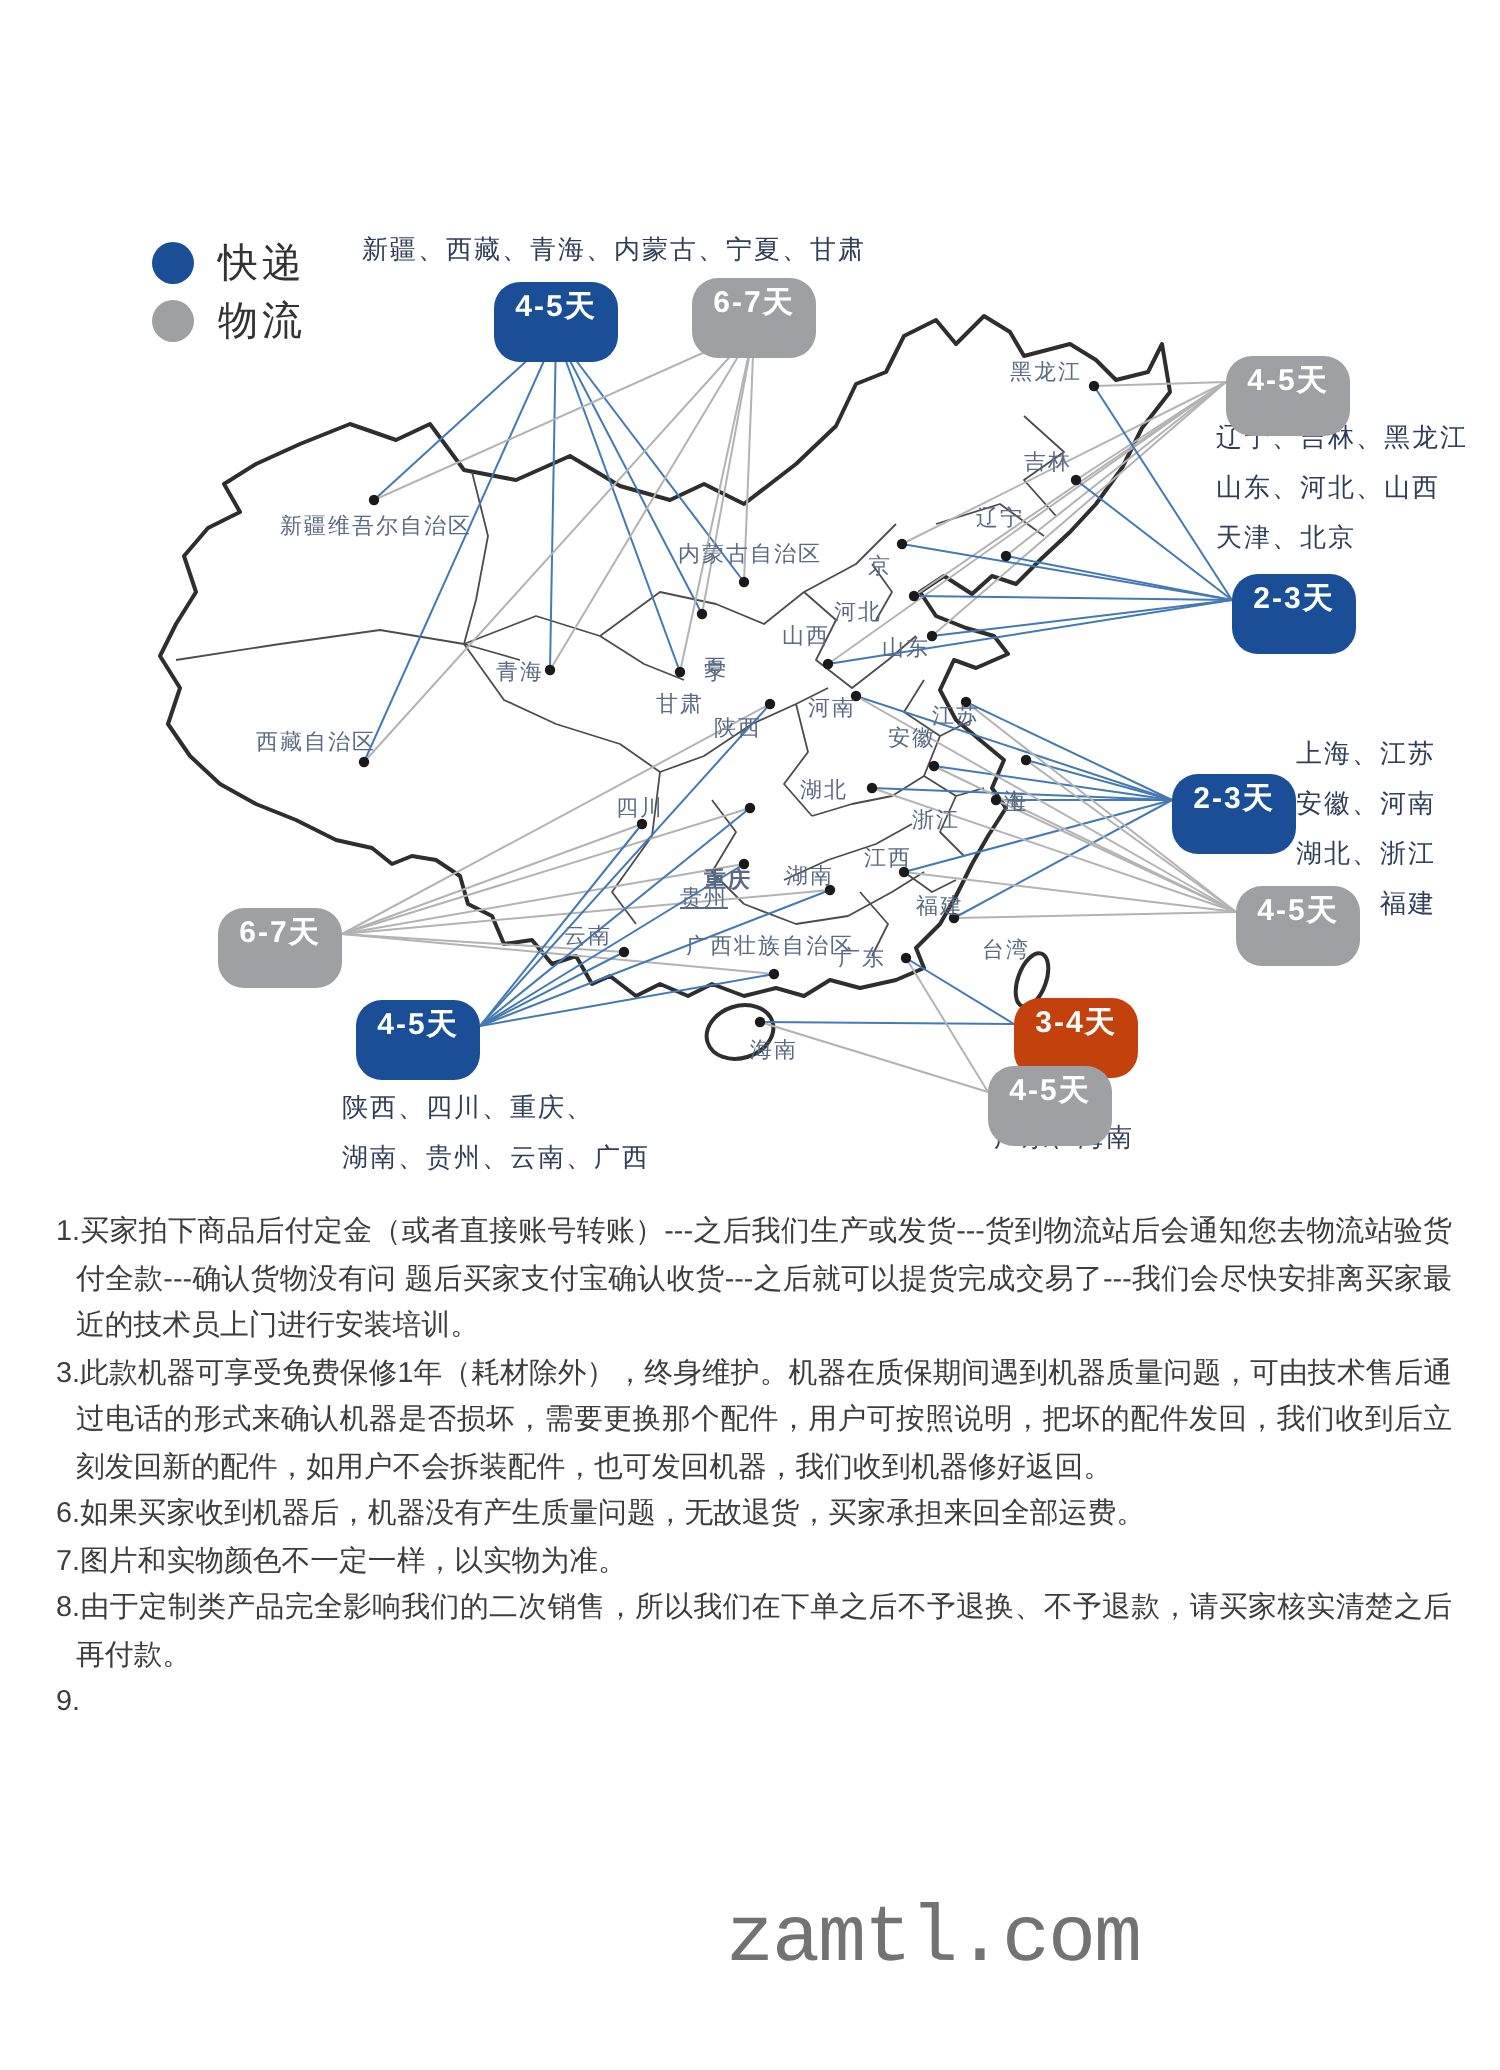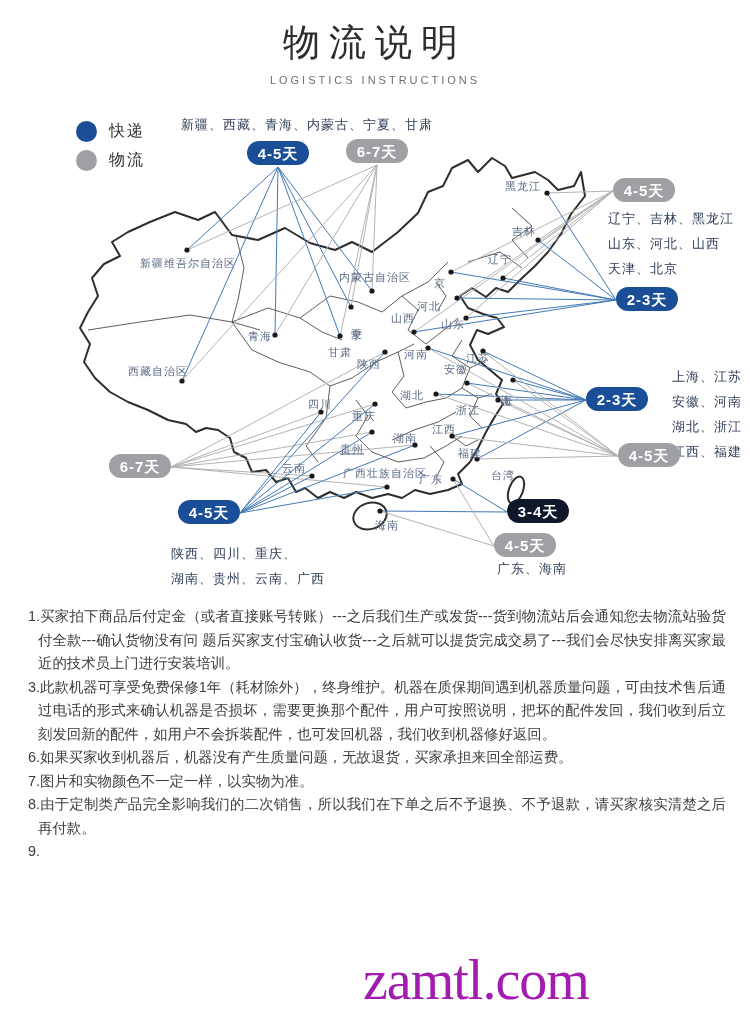--- a/index.html
+++ b/index.html
@@ -6,49 +6,45 @@
   .page{position:relative;width:750px;height:1035px;background:#fff;overflow:hidden;
         font-family:"Liberation Sans","DejaVu Sans",sans-serif;}
   
   .hdr{position:absolute;top:18px;left:0;width:750px;text-align:center;}
   .hdr .title{font-size:37px;letter-spacing:9px;color:#2d2d2d;font-weight:500;}
   .hdr .subtitle{margin-top:6px;font-size:11px;letter-spacing:3px;color:#6f6f6f;}
   
   .legend{position:absolute;left:76px;top:119px;}
   .legend .row{display:flex;align-items:center;height:24px;margin-bottom:5px;}
   .legend .dot{width:21px;height:21px;border-radius:50%;margin-right:12px;}
-  .legend .lbl{font-size:16px;color:#333;letter-spacing:2px;}
+  .legend .lbl{font-size:20px;color:#333;letter-spacing:2px;}
   
   svg.map{position:absolute;left:0;top:0;width:750px;height:1035px;}
   
-  .badge{position:absolute;width:62px;height:24px;border-radius:13px;color:#fff;
+  .badge{position:absolute;width:62px;height:40px;border-radius:13px;color:#fff;
          font-size:15px;font-weight:bold;text-align:center;line-height:26px;letter-spacing:1px;}
   
   .note{position:absolute;font-size:13px;color:#2f3e58;line-height:25px;letter-spacing:1px;white-space:nowrap;}
   
   .prov{position:absolute;transform:translate(-50%,-50%);font-size:11px;color:#5a6a85;
         letter-spacing:1px;white-space:nowrap;}
   .prov.vert{writing-mode:vertical-rl;letter-spacing:0;}
   
   .terms{position:absolute;left:28px;top:605px;width:698px;font-size:14.4px;
          line-height:23.5px;color:#3d3d3d;}
   .term{padding-left:10px;text-indent:-10px;text-align:justify;}
   
-  .watermark{position:absolute;left:363px;top:948px;font-size:56px;color:#a21caf;
-             font-family:Liberation Serif, serif;letter-spacing:-1px;}
+  .watermark{position:absolute;left:363px;top:948px;font-size:40px;color:#737373;
+             font-family:Liberation Mono, monospace;letter-spacing:-1px;}
 </style>
 </head>
 <body>
 
 <div class="page">
 
-  <div class="hdr">
-    <div class="title">物流说明</div>
-    <div class="subtitle">LOGISTICS  INSTRUCTIONS</div>
-  </div>
 
   <svg class="map" viewBox="0 0 750 1035">
 
     <g fill="none" stroke="#2e2e2e" stroke-width="2" stroke-linejoin="round">
       <path d="M150 222 L175 212 L198 220 L215 212 L232 235 L258 240 L285 228 L310 243 L335 250 L352 242
                L372 252 L398 232 L418 213 L428 192 L443 186 L452 168 L468 160 L478 172 L492 158 L505 166
                L512 178 L535 172 L548 180 L558 190 L574 186 L581 172 L585 196 L571 214 L561 234 L548 252
                L535 266 L520 280 L508 292 L496 288 L486 297 L472 288 L460 296 L468 308 L483 314 L497 318
                L504 327 L488 334 L477 330 L470 345 L478 360 L490 370 L502 380 L496 394 L503 404 L494 418
                L486 432 L478 448 L470 462 L458 474 L462 484 L448 490 L430 494 L415 490 L402 498 L388 494
@@ -183,21 +179,21 @@
 
   <div id="notes-layer">
       <div class="note" style="left: 181px; top: 112px;">
         <div>新疆、西藏、青海、内蒙古、宁夏、甘肃</div>
       </div>
       <div class="note" style="left: 608px; top: 206px;">
         <div>辽宁、吉林、黑龙江</div>
         <div>山东、河北、山西</div>
         <div>天津、北京</div>
       </div>
-      <div class="note" style="left: 648px; top: 364px; margin-left: 24px;">
+      <div class="note" style="left: 648px; top: 364px;">
         <div>上海、江苏</div>
         <div>安徽、河南</div>
         <div>湖北、浙江</div>
         <div>江西、福建</div>
       </div>
       <div class="note" style="left: 127px; top: 541px; margin-left: 44px;">
         <div>陕西、四川、重庆、</div>
         <div>湖南、贵州、云南、广西</div>
       </div>
       <div class="note" style="left: 497px; top: 556px;">
@@ -219,41 +215,41 @@
       <span class="prov" style="left: 456px; top: 369px;">安徽</span>
       <span class="prov vert" style="left: 506px; top: 386px;">上海</span>
       <span class="prov" style="left: 468px; top: 410px;">浙江</span>
       <span class="prov" style="left: 412px; top: 395px;">湖北</span>
       <span class="prov" style="left: 369px; top: 364px;">陕西</span>
       <span class="prov" style="left: 340px; top: 352px;">甘肃</span>
       <span class="prov vert" style="left: 356px; top: 320px;">宁夏</span>
       <span class="prov" style="left: 260px; top: 336px;">青海</span>
       <span class="prov" style="left: 158px; top: 371px;">西藏自治区</span>
       <span class="prov" style="left: 320px; top: 404px;">四川</span>
-      <span class="prov" style="left: 364px; top: 416px;">重庆</span>
+      <span class="prov" style="left: 364px; top: 440px; font-weight: bold;">重庆</span>
       <span class="prov" style="left: 352px; top: 449px; text-decoration: underline;">贵州</span>
       <span class="prov" style="left: 405px; top: 438px;">湖南</span>
       <span class="prov" style="left: 444px; top: 429px;">江西</span>
       <span class="prov" style="left: 470px; top: 453px;">福建</span>
       <span class="prov" style="left: 294px; top: 468px;">云南</span>
       <span class="prov" style="left: 385px; top: 473px;">广西壮族自治区</span>
       <span class="prov" style="left: 431px; top: 479px;">广东</span>
       <span class="prov" style="left: 503px; top: 475px;">台湾</span>
       <span class="prov" style="left: 387px; top: 525px;">海南</span>
     </div>
   <div id="badge-layer">
       <div class="badge" style="left: 247px; top: 141px; background: rgb(26, 78, 150);">4-5天</div>
       <div class="badge" style="left: 346px; top: 139px; background: rgb(158, 160, 163);">6-7天</div>
       <div class="badge" style="left: 613px; top: 178px; background: rgb(158, 160, 163);">4-5天</div>
       <div class="badge" style="left: 616px; top: 287px; background: rgb(26, 78, 150);">2-3天</div>
       <div class="badge" style="left: 586px; top: 387px; background: rgb(26, 78, 150);">2-3天</div>
       <div class="badge" style="left: 618px; top: 443px; background: rgb(158, 160, 163);">4-5天</div>
       <div class="badge" style="left: 109px; top: 454px; background: rgb(158, 160, 163);">6-7天</div>
       <div class="badge" style="left: 178px; top: 500px; background: rgb(26, 78, 150);">4-5天</div>
-      <div class="badge" style="left: 507px; top: 499px; background: #0f172a;">3-4天</div>
+      <div class="badge" style="left: 507px; top: 499px; background: #c2410c;">3-4天</div>
       <div class="badge" style="left: 494px; top: 533px; background: rgb(158, 160, 163);">4-5天</div>
     </div>
 
   <div class="terms" id="terms">
       <div class="term"><span>1.</span><span>买家拍下商品后付定金（或者直接账号转账）---之后我们生产或发货---货到物流站后会通知您去物流站验货付全款---确认货物没有问 题后买家支付宝确认收货---之后就可以提货完成交易了---我们会尽快安排离买家最近的技术员上门进行安装培训。</span></div>
       <div class="term"><span>3.</span><span>此款机器可享受免费保修1年（耗材除外），终身维护。机器在质保期间遇到机器质量问题，可由技术售后通过电话的形式来确认机器是否损坏，需要更换那个配件，用户可按照说明，把坏的配件发回，我们收到后立刻发回新的配件，如用户不会拆装配件，也可发回机器，我们收到机器修好返回。</span></div>
       <div class="term"><span>6.</span><span>如果买家收到机器后，机器没有产生质量问题，无故退货，买家承担来回全部运费。</span></div>
       <div class="term"><span>7.</span><span>图片和实物颜色不一定一样，以实物为准。</span></div>
       <div class="term"><span>8.</span><span>由于定制类产品完全影响我们的二次销售，所以我们在下单之后不予退换、不予退款，请买家核实清楚之后再付款。</span></div>
       <div class="term"><span>9.</span><span></span></div>

